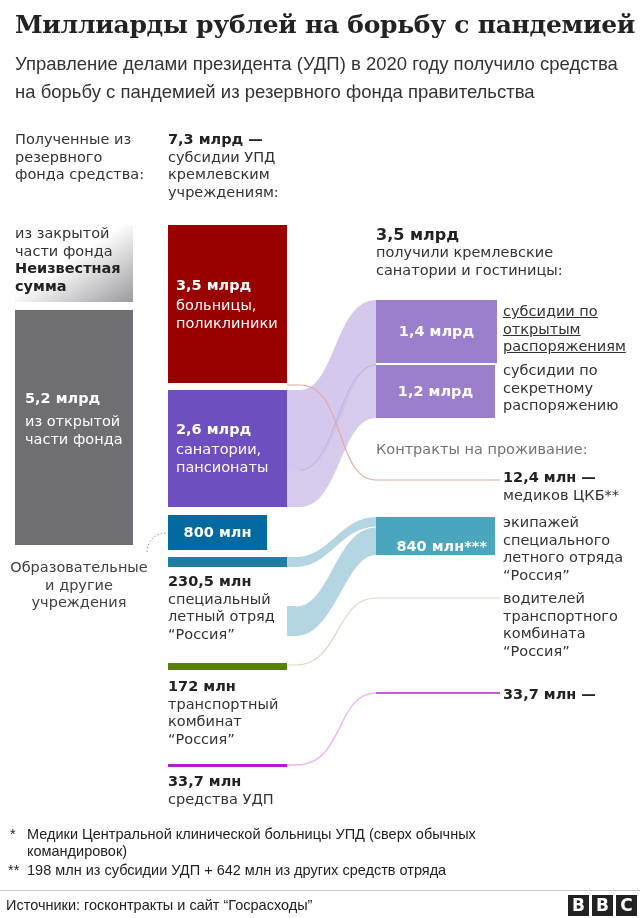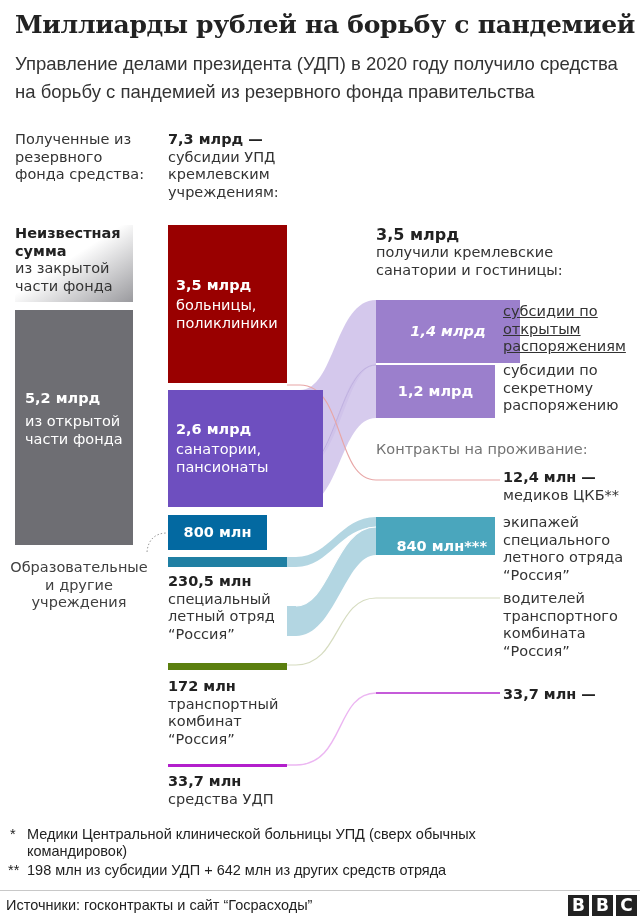--- a/index.html
+++ b/index.html
@@ -46,38 +46,38 @@
   <path d="M287,665 L296,665 C340,665 335,598 376,598 L500,598" fill="none" stroke="#d6dcc0" stroke-width="1.2"></path>
 
   <path d="M287,765 L296,765 C345,765 335,693 376,693 L500,693" fill="none" stroke="#ecb6f2" stroke-width="1.4"></path>
   <line x1="376" y1="693" x2="500" y2="693" stroke="#c55bd9" stroke-width="2"></line>
 
   <path d="M147,552 C148,540 155,533 167,533" fill="none" stroke="#999" stroke-width="1" stroke-dasharray="1.5,2"></path>
 </svg>
 
 <div class="abs t14" style="left:15px;top:131px;width:130px;color:#333;">Полученные из резервного фонда средства:</div>
 <div class="abs" style="left:15px;top:225px;width:118px;">
+  <div class="t14" style="color:#333;">из закрытой части фонда</div>
   <div class="t14 b">Неизвестная сумма</div>
-  <div class="t14" style="color:#333;">из закрытой части фонда</div>
 </div>
 <div class="box" style="left:15px;top:310px;width:118px;height:235px;background:#6e6e73;">
   <div class="t14 b wht" style="position:absolute;left:10px;top:80px;">5,2 млрд</div>
   <div class="t14 wht" style="position:absolute;left:10px;top:103px;width:105px;">из открытой части фонда</div>
 </div>
 <div class="abs t14" style="left:5px;top:559px;width:148px;text-align:center;color:#404040;">Образовательные и другие учреждения</div>
 
 <div class="abs" style="left:168px;top:131px;width:140px;">
   <div class="t14 b">7,3 млрд —</div>
   <div class="t14" style="color:#333;">субсидии УПД кремлевским учреждениям:</div>
 </div>
 <div class="box" style="left:168px;top:225px;width:119px;height:158px;background:#990000;">
   <div class="t14 b wht" style="position:absolute;left:8px;top:52px;">3,5 млрд</div>
   <div class="t14 wht" style="position:absolute;left:8px;top:72px;width:108px;">больницы, поликлиники</div>
 </div>
-<div class="box" style="left:168px;top:390px;width:119px;height:117px;background:#6e4fbf;padding-left:36px;">
+<div class="box" style="left:168px;top:390px;width:119px;height:117px;background:#6e4fbf;">
   <div class="t14 b wht" style="position:absolute;left:8px;top:31px;">2,6 млрд</div>
   <div class="t14 wht" style="position:absolute;left:8px;top:51px;width:108px;">санатории, пансионаты</div>
 </div>
 <div class="box ctr" style="left:168px;top:515px;width:99px;height:35px;background:#0369a1;">
   <span class="t14 b wht">800 млн</span>
 </div>
 <div class="box" style="left:168px;top:557px;width:119px;height:10px;background:#1f7fa3;"></div>
 <div class="abs" style="left:168px;top:573px;width:130px;">
   <div class="t14 b">230,5 млн</div>
   <div class="t14" style="color:#333;width:115px;">специальный летный отряд “Россия”</div>
@@ -90,21 +90,21 @@
 <div class="box" style="left:168px;top:764px;width:119px;height:3px;background:#b31fcc;"></div>
 <div class="abs" style="left:168px;top:773px;width:130px;">
   <div class="t14 b">33,7 млн</div>
   <div class="t14" style="color:#333;">средства УДП</div>
 </div>
 
 <div class="abs" style="left:376px;top:225px;width:250px;">
   <div style="font-size:16px;line-height:19px;" class="b">3,5 млрд</div>
   <div class="t14" style="color:#333;">получили кремлевские санатории и гостиницы:</div>
 </div>
-<div class="box ctr" style="left:376px;top:300px;width:144px;height:63px;background:#9b7fcc;font-style:italic;">
+<div class="box ctr" style="left:376px;top:300px;width:121px;height:63px;background:#9b7fcc;">
   <span class="t14 b wht">1,4 млрд</span>
 </div>
 <div class="abs t14" style="left:503px;top:303px;width:135px;color:#333;text-decoration:underline;">субсидии по открытым распоряжениям</div>
 <div class="box ctr" style="left:376px;top:365px;width:119px;height:53px;background:#9b7fcc;">
   <span class="t14 b wht">1,2 млрд</span>
 </div>
 <div class="abs t14" style="left:503px;top:362px;width:135px;color:#333;">субсидии по секретному распоряжению</div>
 
 <div class="abs t14" style="left:376px;top:441px;width:260px;color:#737373;">Контракты на проживание:</div>
 <div class="abs" style="left:503px;top:469px;width:135px;">

